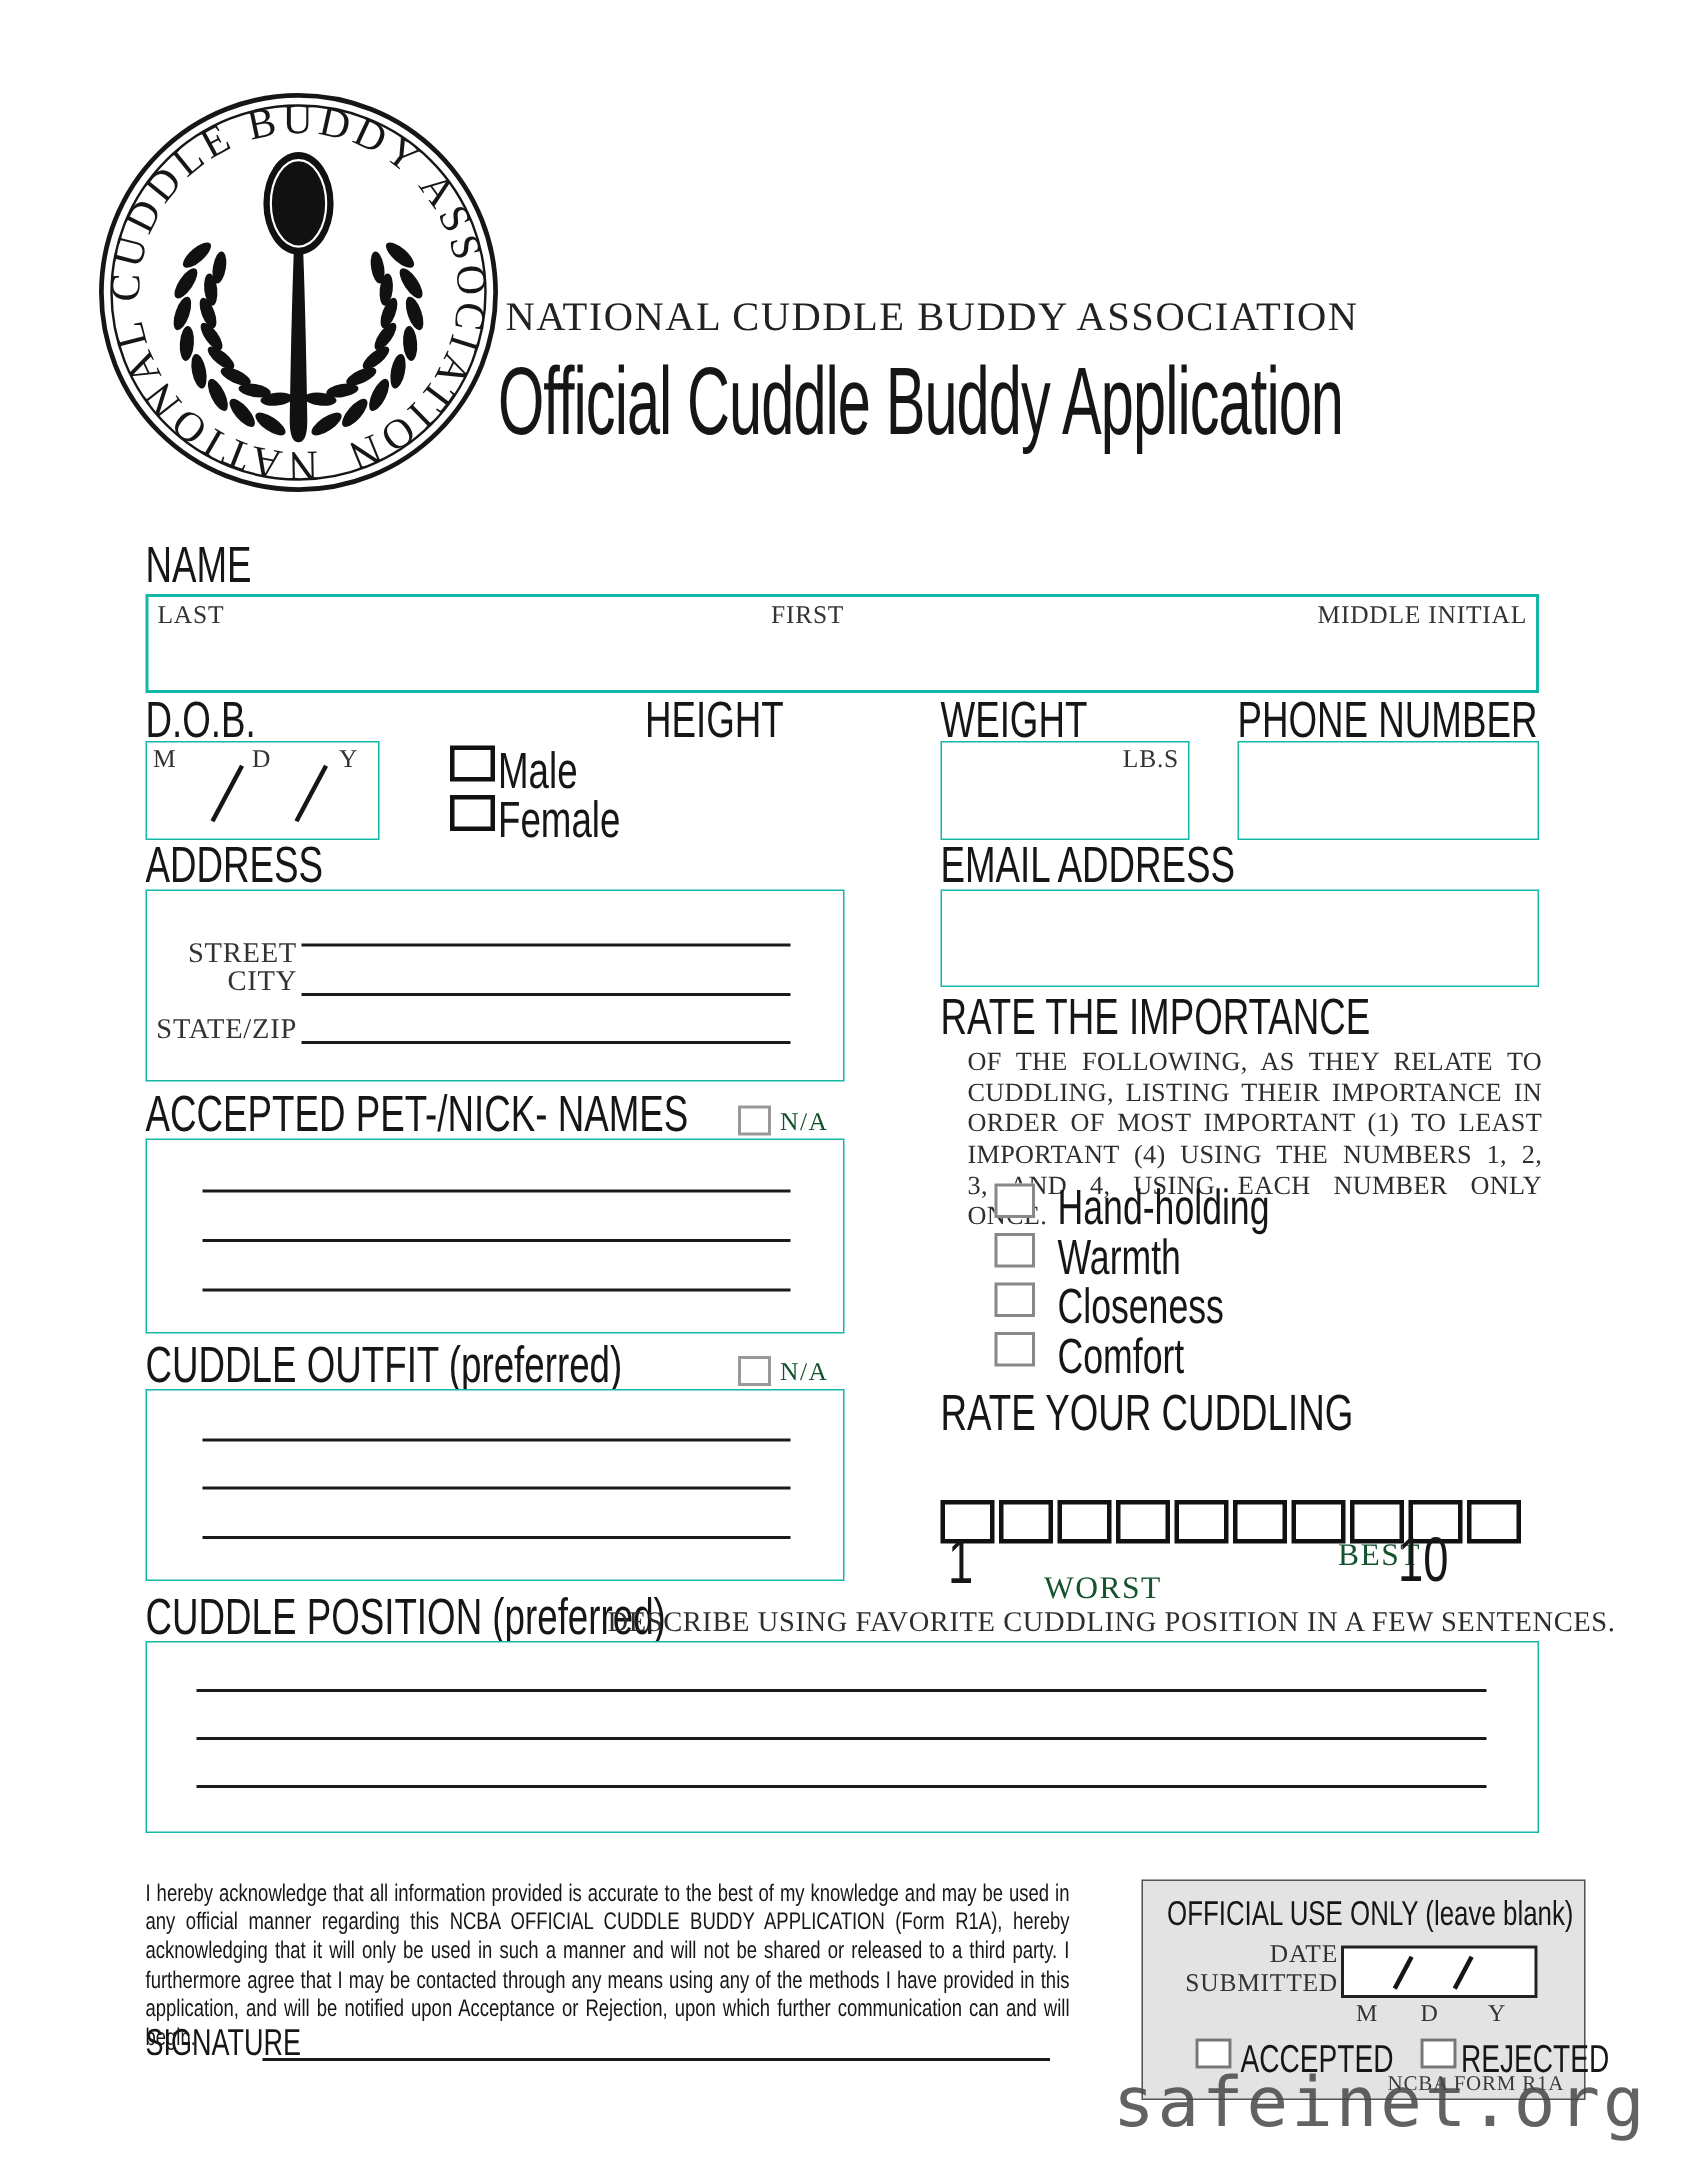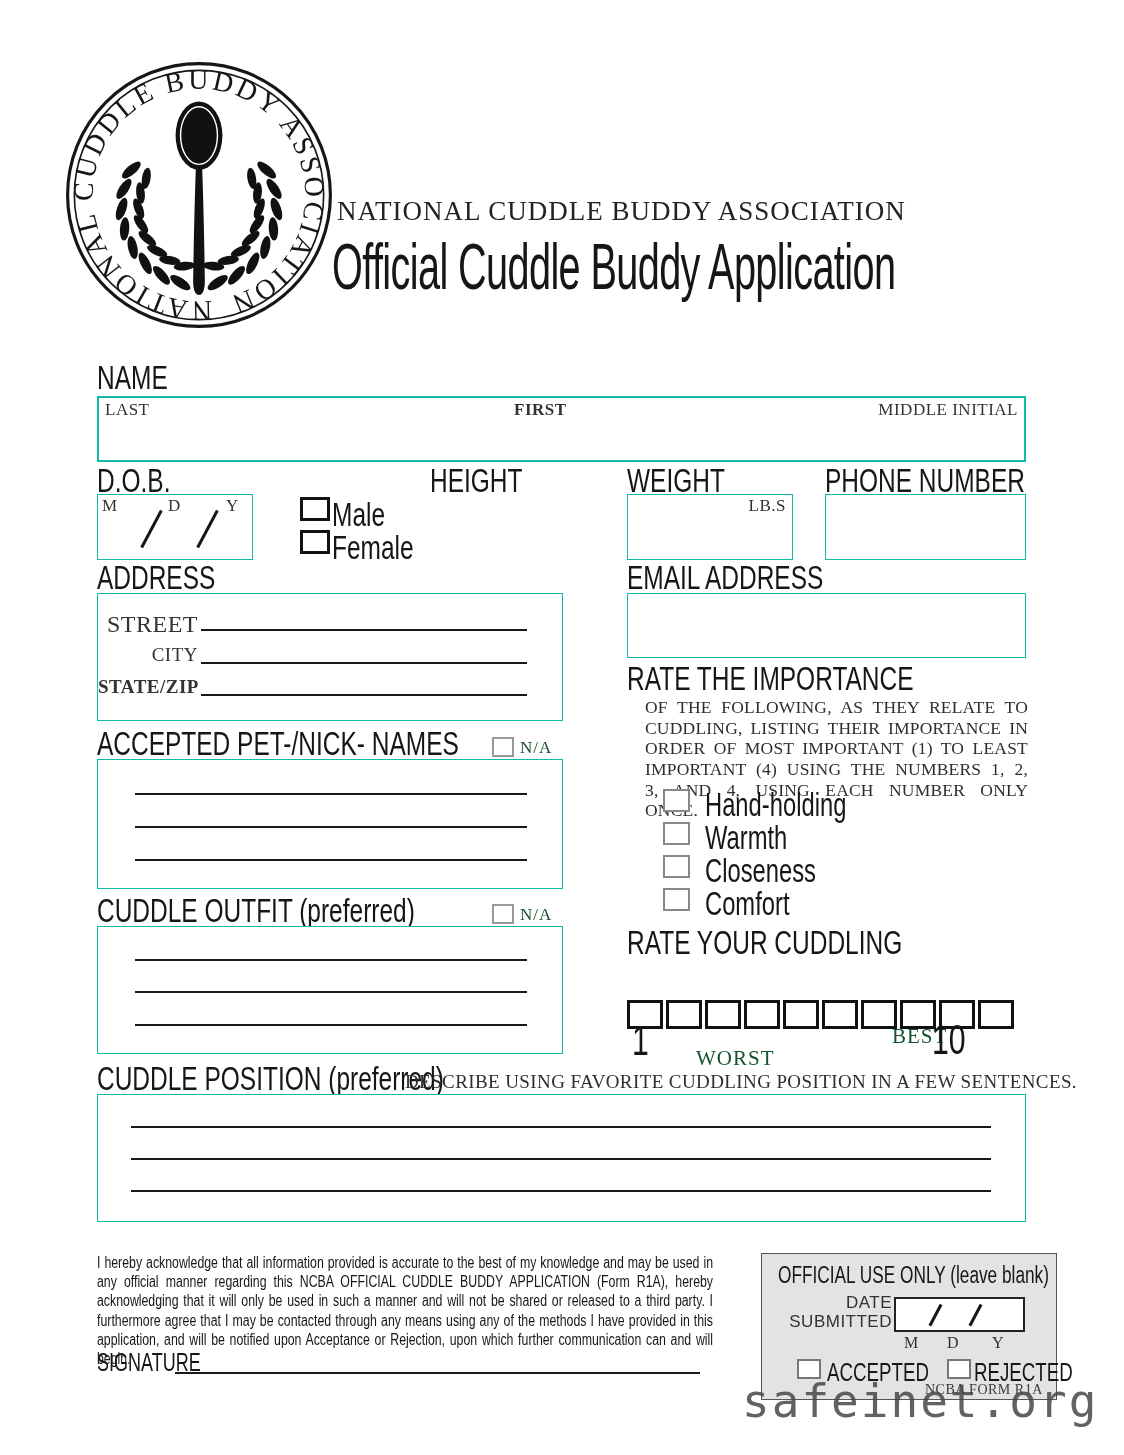--- a/index.html
+++ b/index.html
@@ -79,21 +79,21 @@
         <ellipse rx="12" ry="4.8" transform="translate(208.6 131.5) rotate(-99.0)"></ellipse>
       </g>
   </svg>
 
   <span class="abs serif" style="left:337px;top:196px;font-size:27px;letter-spacing:1px;color:#222;">NATIONAL CUDDLE BUDDY ASSOCIATION</span>
   <span class="abs cd" style="left:332px;top:235px;font-size:64px;transform:scaleX(.62);letter-spacing:-1px;">Official Cuddle Buddy Application</span>
 
   <span class="abs cd hsec" style="left:97px;top:360px;">NAME</span>
   <div class="fieldbox" style="left:97px;top:396px;width:929px;height:66px;">
     <span class="boxlab" style="left:6px;top:2px;">LAST</span>
-    <span class="boxlab" style="left:415px;top:2px;font-weight:bold;">FIRST</span>
+    <span class="boxlab" style="left:415px;top:2px;">FIRST</span>
     <span class="boxlab" style="right:6px;top:2px;">MIDDLE INITIAL</span>
   </div>
 
   <span class="abs cd hsec" style="left:97px;top:463px;">D.O.B.</span>
   <div class="fieldbox" style="left:97px;top:494px;width:156px;height:66px;border-width:1.5px;">
     <span class="boxlab" style="left:4px;top:1px;">M</span>
     <span class="boxlab" style="left:70px;top:1px;">D</span>
     <span class="boxlab" style="left:128px;top:1px;">Y</span>
     <div class="slash" style="left:52px;top:13px;height:42px;"></div>
     <div class="slash" style="left:108px;top:13px;height:42px;"></div>
@@ -109,25 +109,25 @@
   <span class="abs cd hsec" style="left:627px;top:463px;">WEIGHT</span>
   <div class="fieldbox" style="left:627px;top:494px;width:166px;height:66px;border-width:1.5px;">
     <span class="boxlab" style="right:6px;top:1px;">LB.S</span>
   </div>
 
   <span class="abs cd hsec" style="left:825px;top:463px;">PHONE NUMBER</span>
   <div class="fieldbox" style="left:825px;top:494px;width:201px;height:66px;border-width:1.5px;"></div>
 
   <span class="abs cd hsec" style="left:97px;top:560px;">ADDRESS</span>
   <div class="fieldbox" style="left:97px;top:593px;width:466px;height:128px;border-width:1.5px;">
-    <span class="boxlab" style="left:0;top:17px;width:100px;text-align:right;font-size:24px;">STREET</span>
+    <span class="boxlab" style="left:0;top:31px;width:100px;text-align:right;font-size:19px;">STREET</span>
     <div class="wline" style="left:103px;top:14px;width:326px;height:21px;"></div>
     <span class="boxlab" style="left:0;top:50px;width:100px;text-align:right;font-size:19px;">CITY</span>
     <div class="wline" style="left:103px;top:47px;width:326px;height:21px;"></div>
-    <span class="boxlab" style="left:0;top:82px;width:100px;text-align:right;font-size:19px;font-weight:bold;">STATE/ZIP</span>
+    <span class="boxlab" style="left:0;top:82px;width:100px;text-align:right;font-size:19px;">STATE/ZIP</span>
     <div class="wline" style="left:103px;top:79px;width:326px;height:21px;"></div>
   </div>
 
   <span class="abs cd hsec" style="left:627px;top:560px;">EMAIL ADDRESS</span>
   <div class="fieldbox" style="left:627px;top:593px;width:399px;height:65px;border-width:1.5px;"></div>
 
   <span class="abs cd hsec" style="left:627px;top:661px;">RATE THE IMPORTANCE</span>
   <div class="instr" style="left:645px;top:697px;width:383px;">OF THE FOLLOWING, AS THEY RELATE TO CUDDLING, LISTING THEIR IMPORTANCE IN ORDER OF MOST IMPORTANT (1) TO LEAST IMPORTANT (4) USING THE NUMBERS 1, 2, 3, AND 4, USING EACH NUMBER ONLY ONCE.</div>
 
   <div class="cb" style="left:663px;top:789px;width:27px;height:23px;border:2px solid #888;"></div>
@@ -184,21 +184,21 @@
   </div>
 
   <div class="abs cd" style="left:97px;top:1253px;width:800px;font-size:16px;line-height:1.2;transform:scaleX(.77);
        white-space:normal;text-align:justify;">I hereby acknowledge that all information provided is accurate to the best of my knowledge and may be used in any official manner regarding this NCBA OFFICIAL CUDDLE BUDDY APPLICATION (Form R1A), hereby acknowledging that it will only be used in such a manner and will not be shared or released to a third party. I furthermore agree that I may be contacted through any means using any of the methods I have provided in this application, and will be notified upon Acceptance or Rejection, upon which further communication can and will begin.</div>
 
   <span class="abs cd" style="left:97px;top:1350px;font-size:25px;transform:scaleX(.72);">SIGNATURE</span>
   <div class="wline" style="left:175px;top:1352px;width:525px;height:20px;"></div>
 
   <div class="abs" style="left:728px;top:1253px;width:296px;height:147px;background:#e3e3e3;border:1.5px solid #555;box-sizing:border-box;margin-left:33px;">
     <span class="cd" style="position:absolute;left:16px;top:10px;font-size:23px;transform:scaleX(.75);">OFFICIAL USE ONLY (leave blank)</span>
-    <div style="position:absolute;left:20px;top:40px;width:110px;text-align:right;font-family:Liberation Sans, sans-serif;font-size:17px;color:#333;line-height:1.1;letter-spacing:.5px;">
+    <div style="position:absolute;left:20px;top:40px;width:110px;text-align:right;font-family:Liberation Serif, serif;font-size:17px;color:#333;line-height:1.1;letter-spacing:.5px;">
       <span>DATE</span><br>
       <span>SUBMITTED</span>
     </div>
     <div style="position:absolute;left:132px;top:43px;width:131px;height:35px;background:#fff;border:2px solid #222;box-sizing:border-box;">
       <div class="slash" style="left:38px;top:4px;height:24px;width:2.5px;"></div>
       <div class="slash" style="left:78px;top:4px;height:24px;width:2.5px;"></div>
     </div>
     <span class="boxlab" style="left:142px;top:80px;font-size:16px;">M</span>
     <span class="boxlab" style="left:185px;top:80px;font-size:16px;">D</span>
     <span class="boxlab" style="left:230px;top:80px;font-size:16px;">Y</span>

